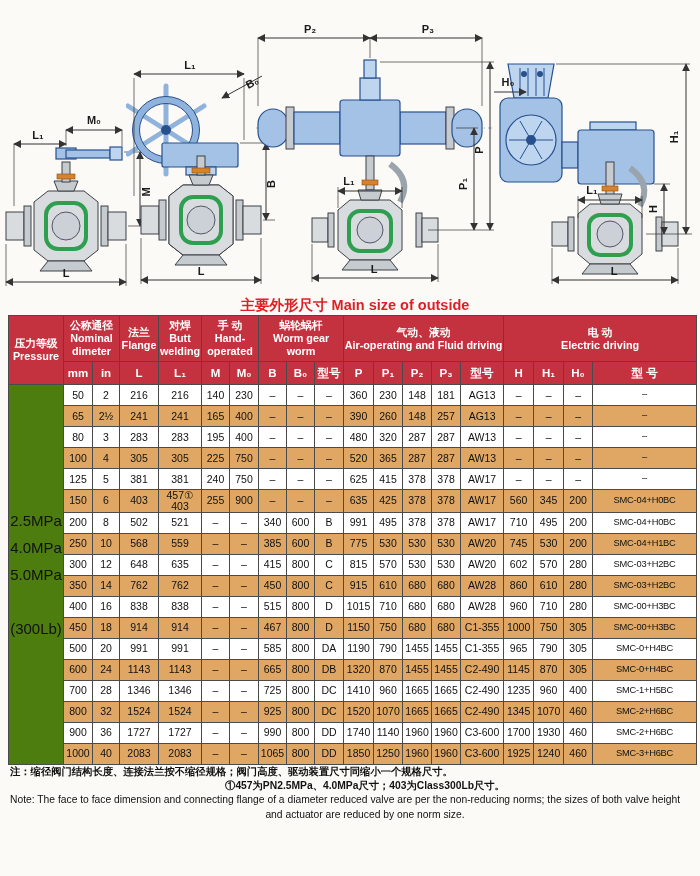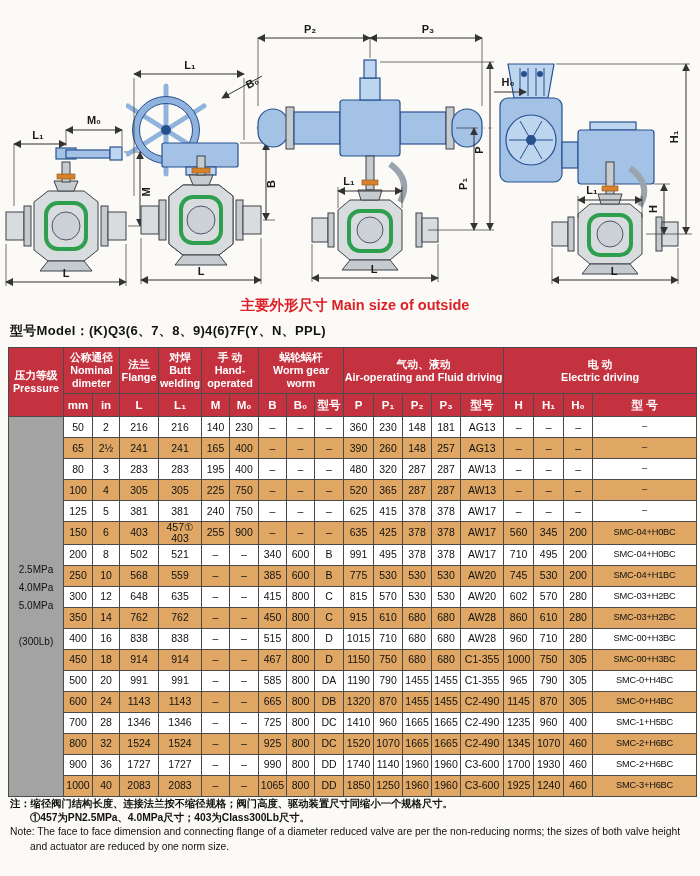--- a/index.html
+++ b/index.html
@@ -11,25 +11,25 @@
   .fig{position:absolute;}
   .title{margin:4px 0 0 10px;font-size:14.5px;font-weight:bold;color:var(--title-red);text-align:center;}
   .model{margin:7px 0 7px 10px;font-size:13px;font-weight:bold;color:#121212;letter-spacing:.3px;}
   table{border-collapse:collapse;table-layout:fixed;width:688px;margin-left:8px;}
   th,td{border:1px solid var(--border);text-align:center;vertical-align:middle;padding:0;overflow:hidden;}
   thead th{background:var(--red);color:#fff;font-weight:bold;white-space:pre-line;}
   tr.g-row th{height:45px;font-size:10.8px;line-height:1.18;}
   tr.sub-row th{height:22px;font-size:11.5px;}
   td{font-size:10.5px;height:20px;line-height:1.03;white-space:pre-line;color:#111;background:#fff;}
   tr.alt td{background:var(--orange);}
-  td.pressure{background:#a3a3a3;font-size:10px;font-weight:normal;line-height:1.8;}
+  td.pressure{background:#4d7c0f;font-size:15px;font-weight:normal;line-height:1.8;}
   td.model-col{font-size:9.3px;letter-spacing:-.2px;}
   .notes{margin:0 0 0 10px;font-size:10.3px;color:#111;line-height:1.4;}
   .notes .cn{font-weight:bold;}
-  .notes .ind{padding-left:20px;}
+  .notes .ind{padding-left:20px;text-align:center;}
   
   .dim{stroke:#333;stroke-width:1;fill:none;}
   .ext{stroke:#333;stroke-width:.7;fill:none;}
   .cline{stroke:#999;stroke-width:.8;stroke-dasharray:7 3 1.5 3;fill:none;}
   .dlab{font-size:11px;font-weight:bold;fill:#1a1a1a;}
   .blue{fill:#A3C2E6;stroke:#27508F;stroke-width:1.2;}
   .blue2{fill:#BDD5EE;stroke:#27508F;stroke-width:1.2;}
   .gray{fill:#D8DCDF;stroke:#3C4046;stroke-width:1;}
   .gray2{fill:#C6CBD0;stroke:#3C4046;stroke-width:1;}
   .ball{fill:#CBD1D7;stroke:#556;stroke-width:1;}
@@ -247,21 +247,20 @@
       <line class="dim" x1="86" y1="178" x2="150" y2="178" marker-start="url(#ar4)" marker-end="url(#ar4)"></line>
       <text class="dlab" x="100" y="172" text-anchor="middle">L₁</text>
       <line class="ext" x1="60" y1="226" x2="60" y2="262"></line>
       <line class="ext" x1="186" y1="226" x2="186" y2="262"></line>
       <line class="dim" x1="60" y1="258" x2="186" y2="258" marker-start="url(#ar4)" marker-end="url(#ar4)"></line>
       <text class="dlab" x="122" y="253" text-anchor="middle">L</text>
     </svg>
   </div>
 
   <div class="title">主要外形尺寸 Main size of outside</div>
-  <div class="model">型号Model：(K)Q3(6、7、8、9)4(6)7F(Y、N、PPL)</div>
 
   <table>
     <colgroup>
       <col style="width:55px">
         <col style="width:29px">
         <col style="width:27px">
         <col style="width:39px">
       <col style="width:43px">
         <col style="width:28px">
         <col style="width:29px">

